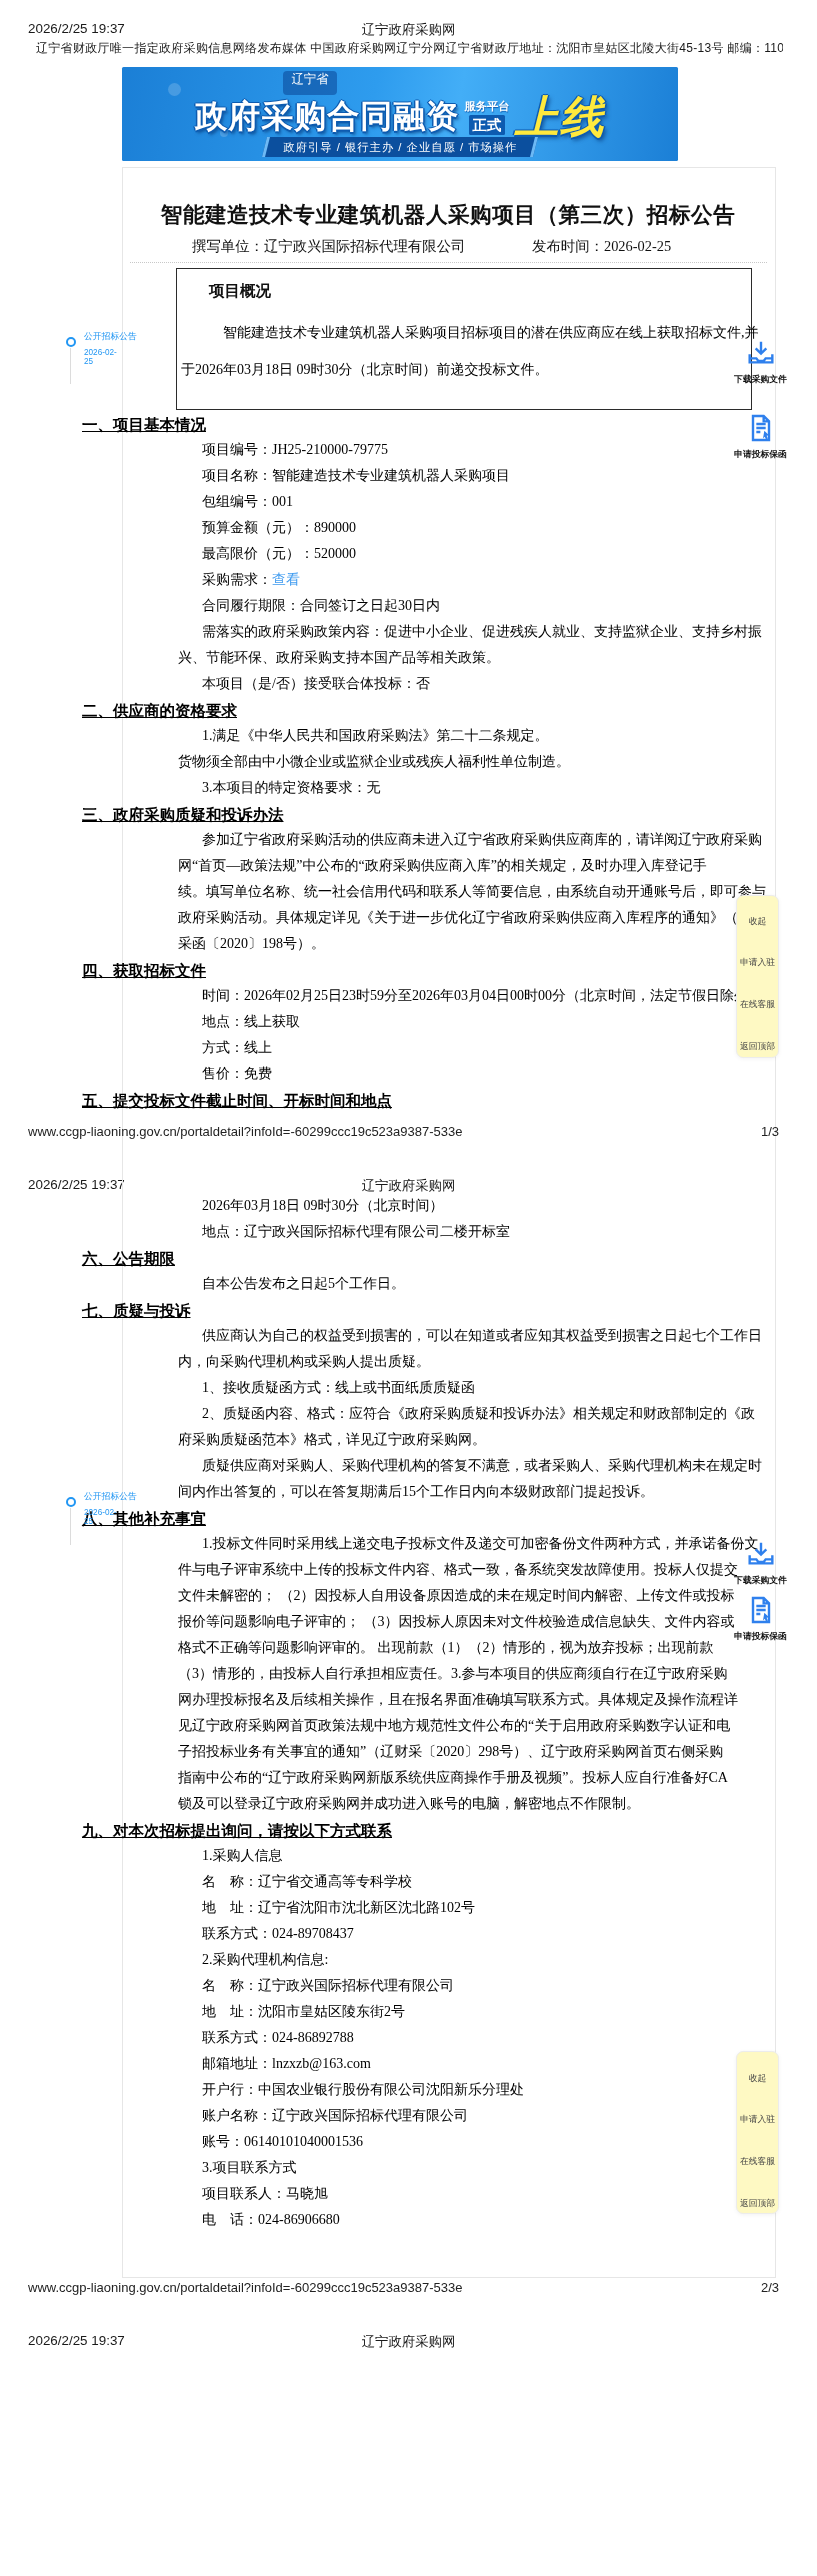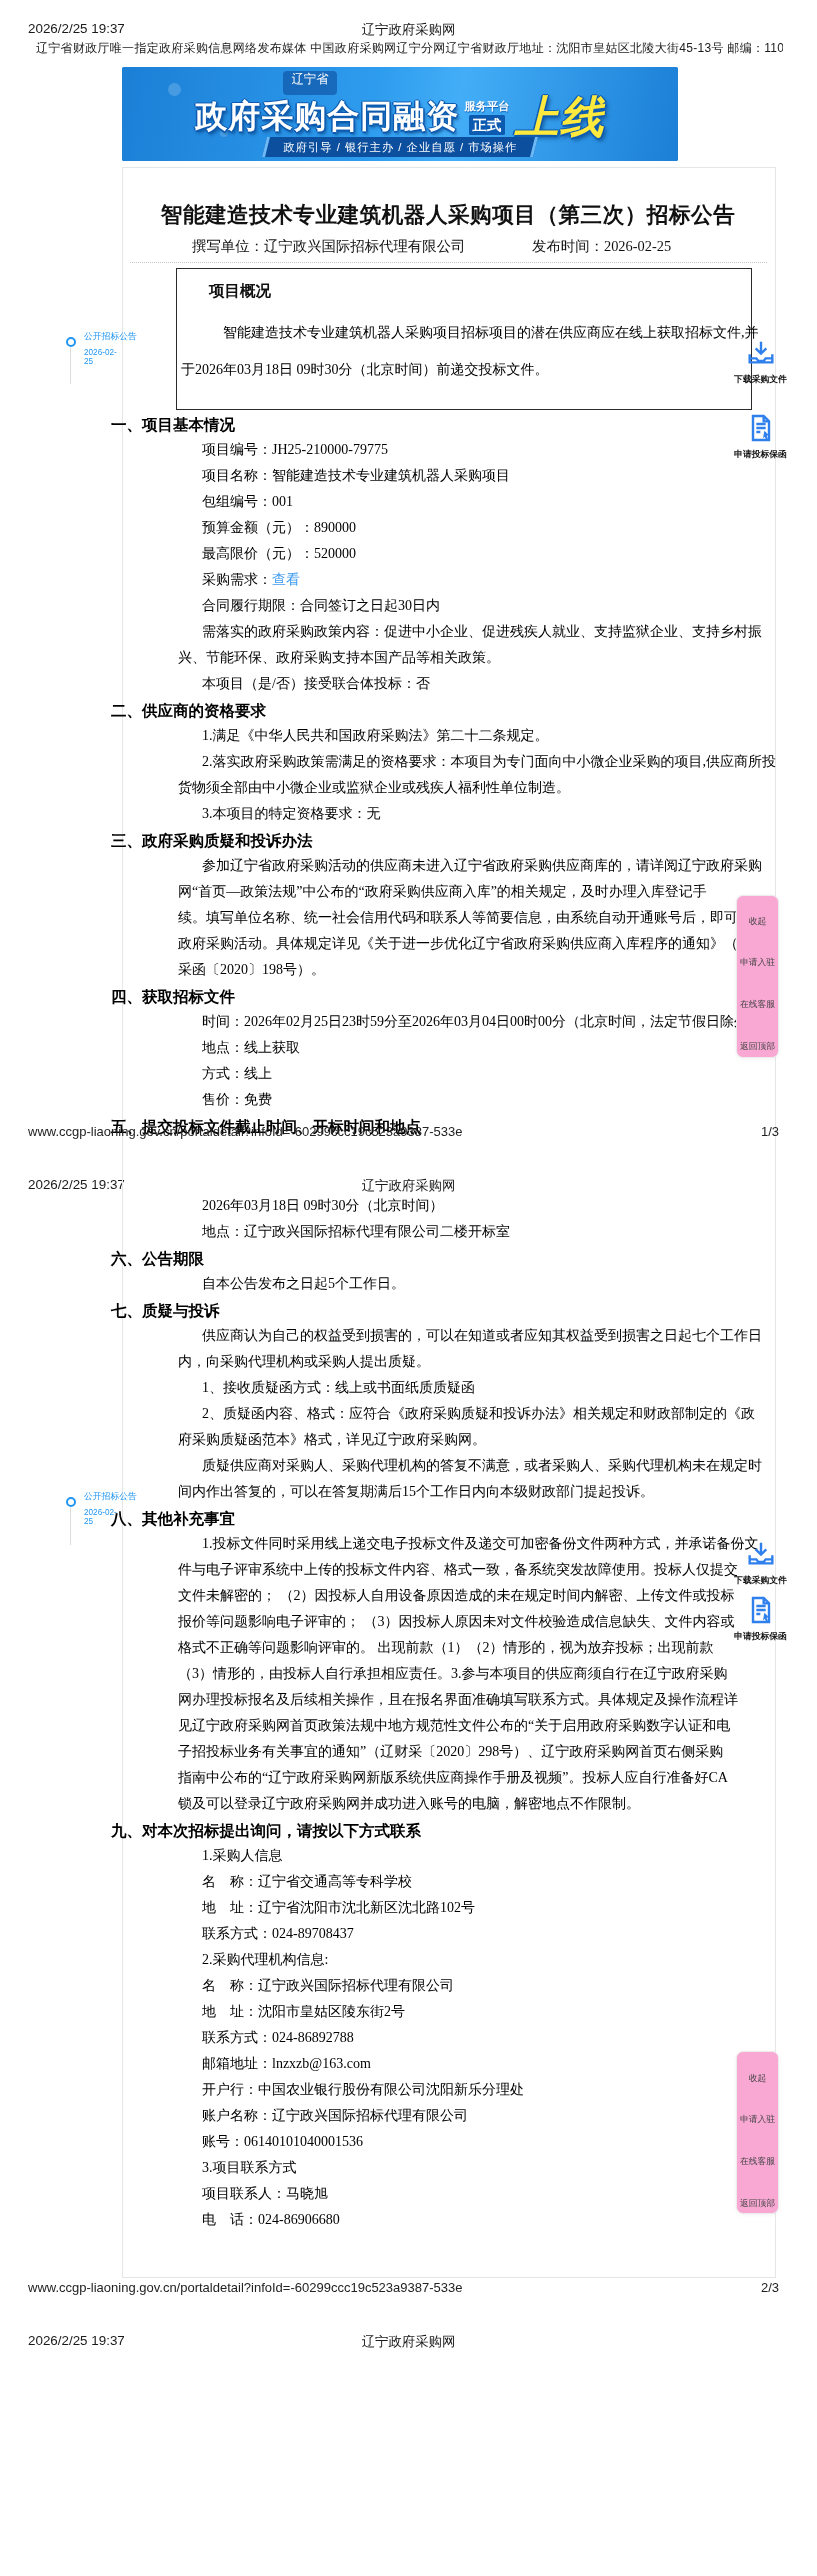--- a/index.html
+++ b/index.html
@@ -51,39 +51,39 @@
 
   .obox{position:absolute;top:268px;left:176px;width:574px;height:140px;border:1px solid #2b2b2b;background:#fff;}
   .obox-h{position:absolute;top:12.4px;left:32px;font:bold 15.5px "Liberation Sans",sans-serif;color:#111;}
   .obox-l1{position:absolute;top:55px;left:46px;font:14px "Liberation Serif",serif;white-space:nowrap;}
   .obox-l2{position:absolute;top:92px;left:4.1px;font:14px "Liberation Serif",serif;white-space:nowrap;}
 
   
   .flow{position:absolute;left:0;width:817px;}
   #p1 .flow{top:415px;} #p2 .flow{top:41px;}
   .row{height:26px;line-height:26px;white-space:nowrap;font:14px "Liberation Serif","DejaVu Serif",serif;color:#000;}
-  .row.h{font:bold 15.5px "Liberation Sans","DejaVu Sans",sans-serif;padding-left:111px;}
+  .row.h{font:bold 15.5px "Liberation Sans","DejaVu Sans",sans-serif;padding-left:82px;text-decoration:underline;}
   .row.i{padding-left:202px;}
   .row.w{padding-left:178px;}
   .link{color:#3d9af0;cursor:pointer;}
 
   
   .tl{position:absolute;left:0;top:0;width:124px;}
   .tl-circle{position:absolute;left:66px;width:6.2px;height:6.2px;border:2.1px solid #2196f3;border-radius:50%;background:#fff;}
   .tl-label{position:absolute;left:84px;font:8.8px "Liberation Sans",sans-serif;color:#2196f3;white-space:nowrap;}
   .tl-date{position:absolute;left:84px;font:8.2px "Liberation Sans",sans-serif;color:#2196f3;}
   .tl-stem{position:absolute;left:70px;width:1px;background:#dcdcdc;}
 
   
   .act{position:absolute;left:732px;width:57px;text-align:center;}
   .act .lbl{font:bold 8.8px "Liberation Sans",sans-serif;color:#111;margin-top:5.2px;white-space:nowrap;}
   .act svg{display:block;margin:0 auto;}
 
   
-  .panel{position:absolute;left:736px;width:41px;background:#f9a8d4;border:0.5px solid #ececec;
+  .panel{position:absolute;left:736px;width:41px;background:#fef9c3;border:0.5px solid #ececec;
          border-radius:7.2px;box-shadow:0 1px 4.1px rgba(0,0,0,.05);}
   .panel-txt{top:895px;height:161px;}
   .p-item{position:absolute;left:0;width:100%;text-align:center;font:8.8px "Liberation Sans",sans-serif;
           color:#444;cursor:pointer;white-space:nowrap;}
 </style>
 </head>
 <body>
 
 <div class="page" id="p1">
   <div class="ts">2026/2/25 19:37</div>
@@ -128,21 +128,20 @@
       <div class="row i">包组编号：001</div>
       <div class="row i">预算金额（元）：890000</div>
       <div class="row i">最高限价（元）：520000</div>
       <div class="row i"><span>采购需求：</span><span class="link">查看</span></div>
       <div class="row i">合同履行期限：合同签订之日起30日内</div>
       <div class="row i">需落实的政府采购政策内容：促进中小企业、促进残疾人就业、支持监狱企业、支持乡村振</div>
       <div class="row w">兴、节能环保、政府采购支持本国产品等相关政策。</div>
       <div class="row i">本项目（是/否）接受联合体投标：否</div>
       <div class="row h">二、供应商的资格要求</div>
       <div class="row i">1.满足《中华人民共和国政府采购法》第二十二条规定。</div>
-      <div class="row i">2.落实政府采购政策需满足的资格要求：本项目为专门面向中小微企业采购的项目,供应商所投</div>
       <div class="row w">货物须全部由中小微企业或监狱企业或残疾人福利性单位制造。</div>
       <div class="row i">3.本项目的特定资格要求：无</div>
       <div class="row h">三、政府采购质疑和投诉办法</div>
       <div class="row i">参加辽宁省政府采购活动的供应商未进入辽宁省政府采购供应商库的，请详阅辽宁政府采购</div>
       <div class="row w">网“首页—政策法规”中公布的“政府采购供应商入库”的相关规定，及时办理入库登记手</div>
       <div class="row w">续。填写单位名称、统一社会信用代码和联系人等简要信息，由系统自动开通账号后，即可参与</div>
       <div class="row w">政府采购活动。具体规定详见《关于进一步优化辽宁省政府采购供应商入库程序的通知》（辽财</div>
       <div class="row w">采函〔2020〕198号）。</div>
       <div class="row h">四、获取招标文件</div>
       <div class="row i">时间：2026年02月25日23时59分至2026年03月04日00时00分（北京时间，法定节假日除外）</div>

